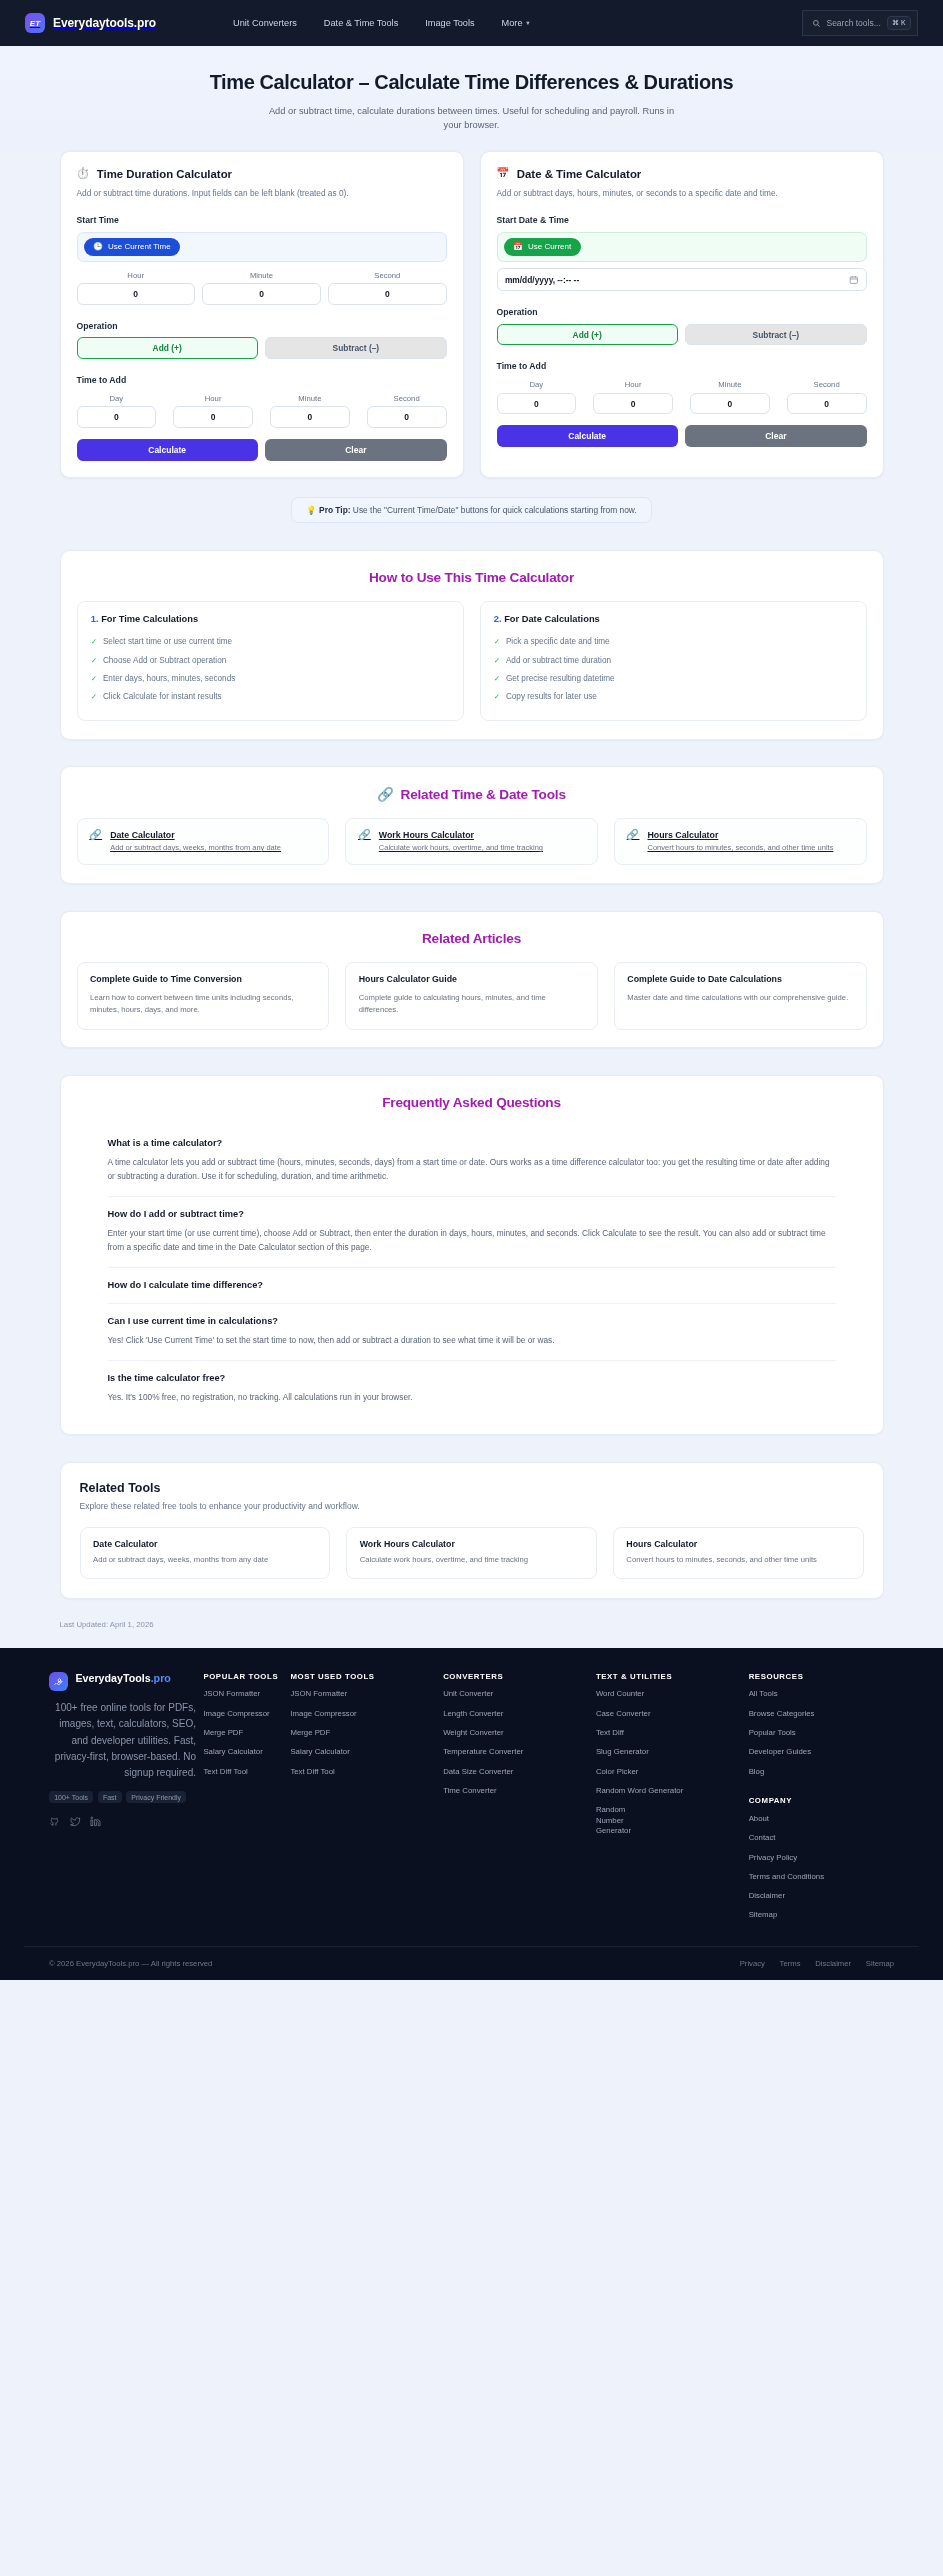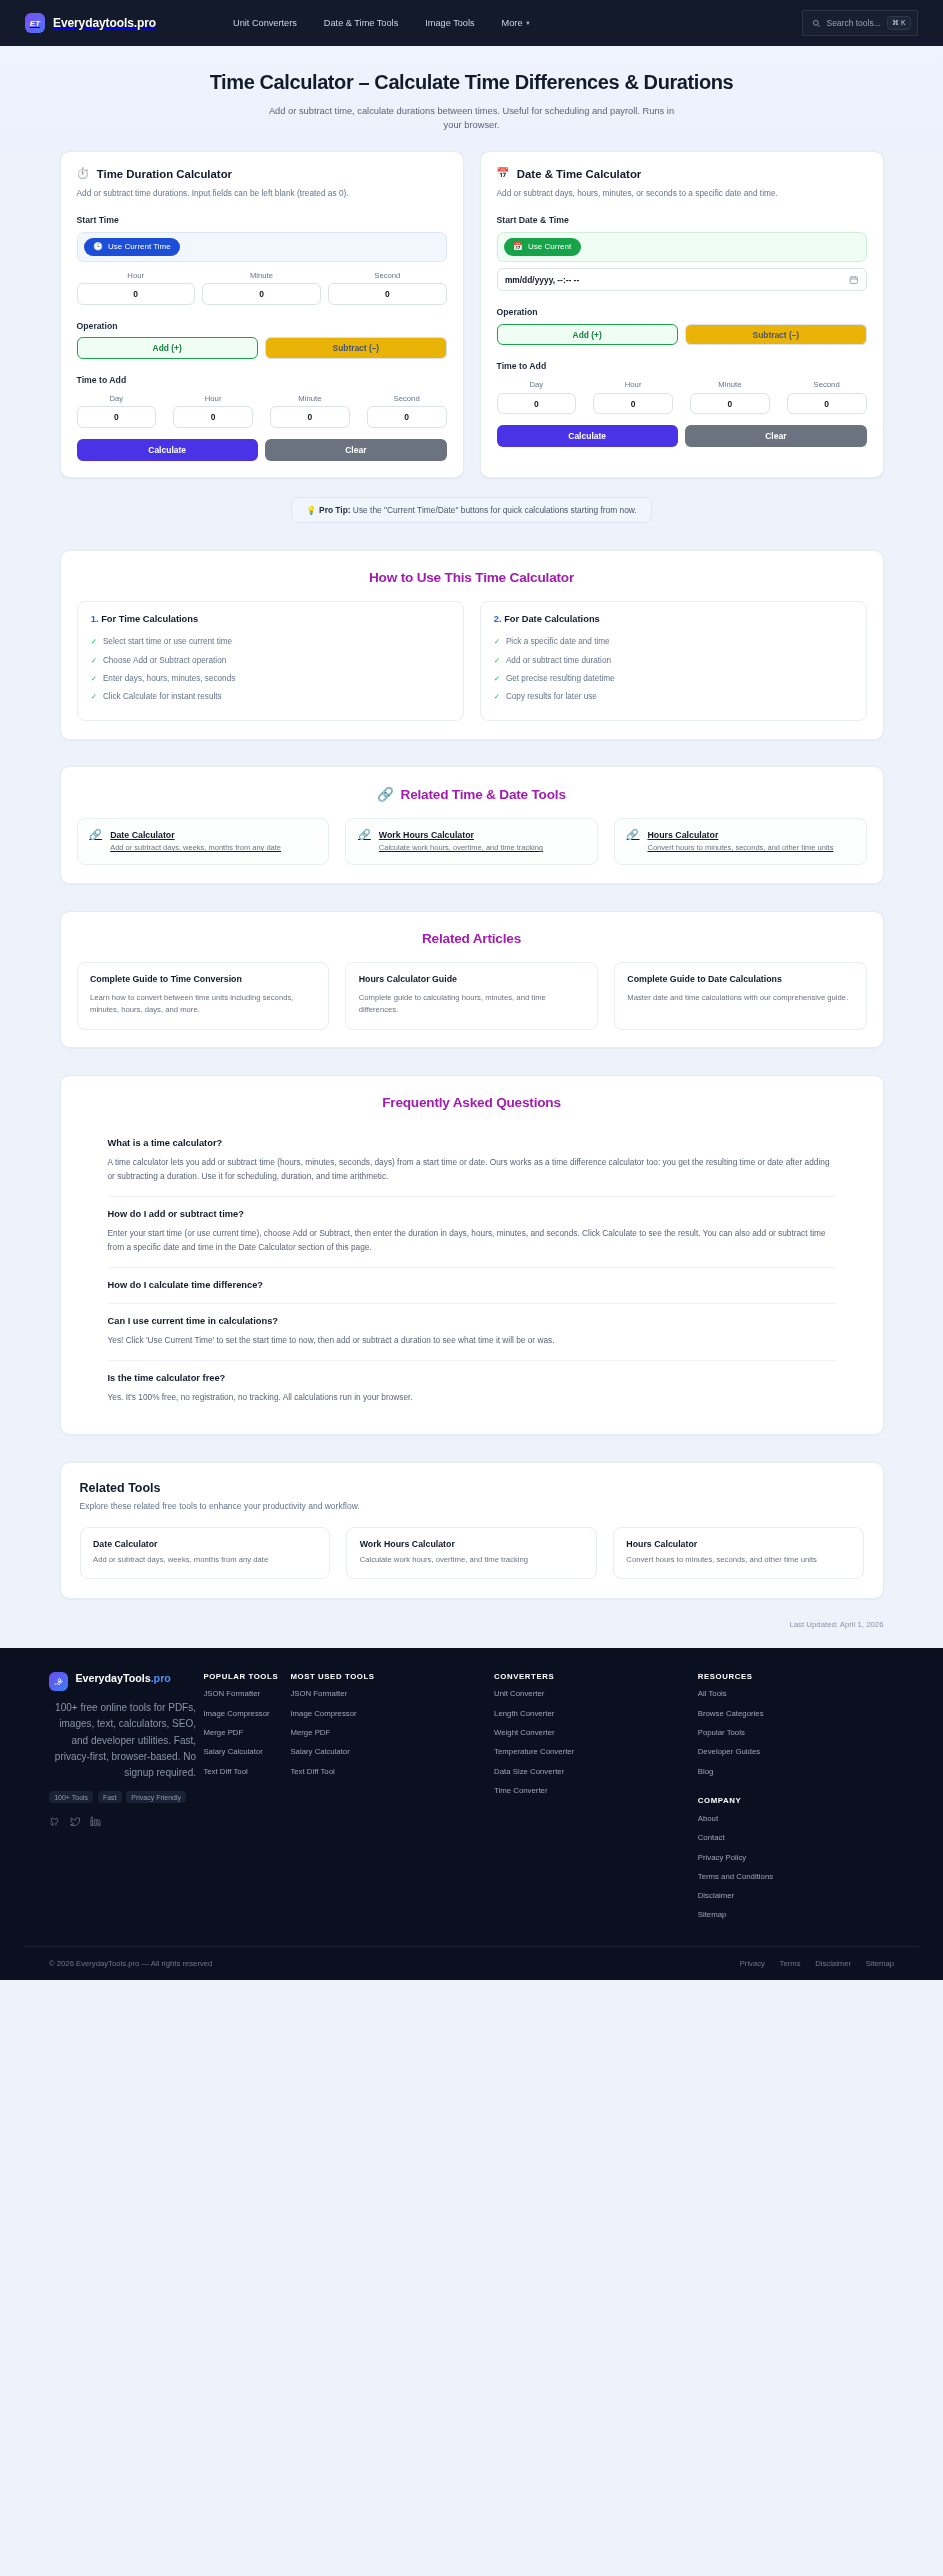--- a/index.html
+++ b/index.html
@@ -77,21 +77,21 @@
   .unit{flex:1;text-align:center;}
   .unit-label{font-size:7.7px;color:#64748b;display:block;margin-bottom:3.7px;}
   .num-input{
     width:100%;border:0.7px solid #dbe2ec;border-radius:5.9px;
     height:21.4px;text-align:center;font-size:8.5px;font-weight:bold;
     color:#111827;background:#fff;font-family:inherit;
   }
   .ops{display:flex;gap:7.4px;margin-top:6.6px;}
   .op-btn{
     flex:1;height:21.4px;border-radius:5.9px;font-size:8.4px;font-weight:bold;
-    border:0.7px solid #dbe2ec;background:#eab308;color:#475569;cursor:pointer;
+    border:0.7px solid #dbe2ec;background:#e5e5e5;color:#475569;cursor:pointer;
     font-family:inherit;
   }
   .op-btn.active{border:1.1px solid #16a34a;background:#f0fdf4;color:#15803d;}
   .actions{display:flex;gap:7.4px;margin-top:11px;}
   .btn-primary{
     flex:1;height:22px;border-radius:5.9px;border:none;cursor:pointer;
     background:#4a32e6;color:#fff;font-size:8.5px;font-weight:bold;font-family:inherit;
   }
   .btn-grey{
     flex:1;height:22px;border-radius:5.9px;border:none;cursor:pointer;
@@ -160,21 +160,21 @@
 
   
   .rt-h{font-size:12.5px;font-weight:bold;color:#131a2b;}
   .rt-sub{font-size:8.5px;color:#64748b;margin-top:6.6px;}
   .rt-card{
     flex:1;border:0.7px solid #e9edf5;border-radius:8px;padding:11px 12.5px 12.5px;background:#fff;
   }
   .rt-name{font-size:8.8px;font-weight:bold;color:#131a2b;}
   .rt-desc{font-size:7.7px;color:#6b7280;margin-top:5.2px;line-height:1.5;}
 
-  .updated{text-align:right;font-size:7.8px;color:#8b95a8;padding:20.6px 0 19px;}
+  .updated{text-align:left;font-size:7.8px;color:#8b95a8;padding:20.6px 0 19px;}
 
   
   footer{background:#0b1020;padding:23.6px 0 0;}
   .f-wrap{width:895px;margin:0 auto;display:flex;gap:0;padding:0 25px;}
   .f-brand{width:147px;flex:0 0 147px;}
   .f-brand-row{display:flex;align-items:flex-start;gap:7.4px;}
   .f-logo{
     width:19px;height:19px;border-radius:5.9px;flex:0 0 19px;
     background:linear-gradient(135deg,#6d4bf0,#3b82f6);
     display:flex;align-items:center;justify-content:center;
@@ -579,20 +579,30 @@
       <div class="f-col">
         <div class="f-h">CONVERTERS</div>
         <a class="f-link" href="#">Unit Converter</a>
         <a class="f-link" href="#">Length Converter</a>
         <a class="f-link" href="#">Weight Converter</a>
         <a class="f-link" href="#">Temperature Converter</a>
         <a class="f-link" href="#">Data Size Converter</a>
         <a class="f-link" href="#">Time Converter</a>
       </div>
 
+      <div class="f-col">
+        <div class="f-h">TEXT &amp; UTILITIES</div>
+        <a class="f-link" href="#">Word Counter</a>
+        <a class="f-link" href="#">Case Converter</a>
+        <a class="f-link" href="#">Text Diff</a>
+        <a class="f-link" href="#">Slug Generator</a>
+        <a class="f-link" href="#">Color Picker</a>
+        <a class="f-link" href="#">Random Word Generator</a>
+        <a class="f-link" href="#" style="max-width:57px">Random Number Generator</a>
+      </div>
 
       <div class="f-col">
         <div class="f-h">RESOURCES</div>
         <a class="f-link" href="#">All Tools</a>
         <a class="f-link" href="#">Browse Categories</a>
         <a class="f-link" href="#">Popular Tools</a>
         <a class="f-link" href="#">Developer Guides</a>
         <a class="f-link" href="#">Blog</a>
         <div class="f-h sp">COMPANY</div>
         <a class="f-link" href="#">About</a>

